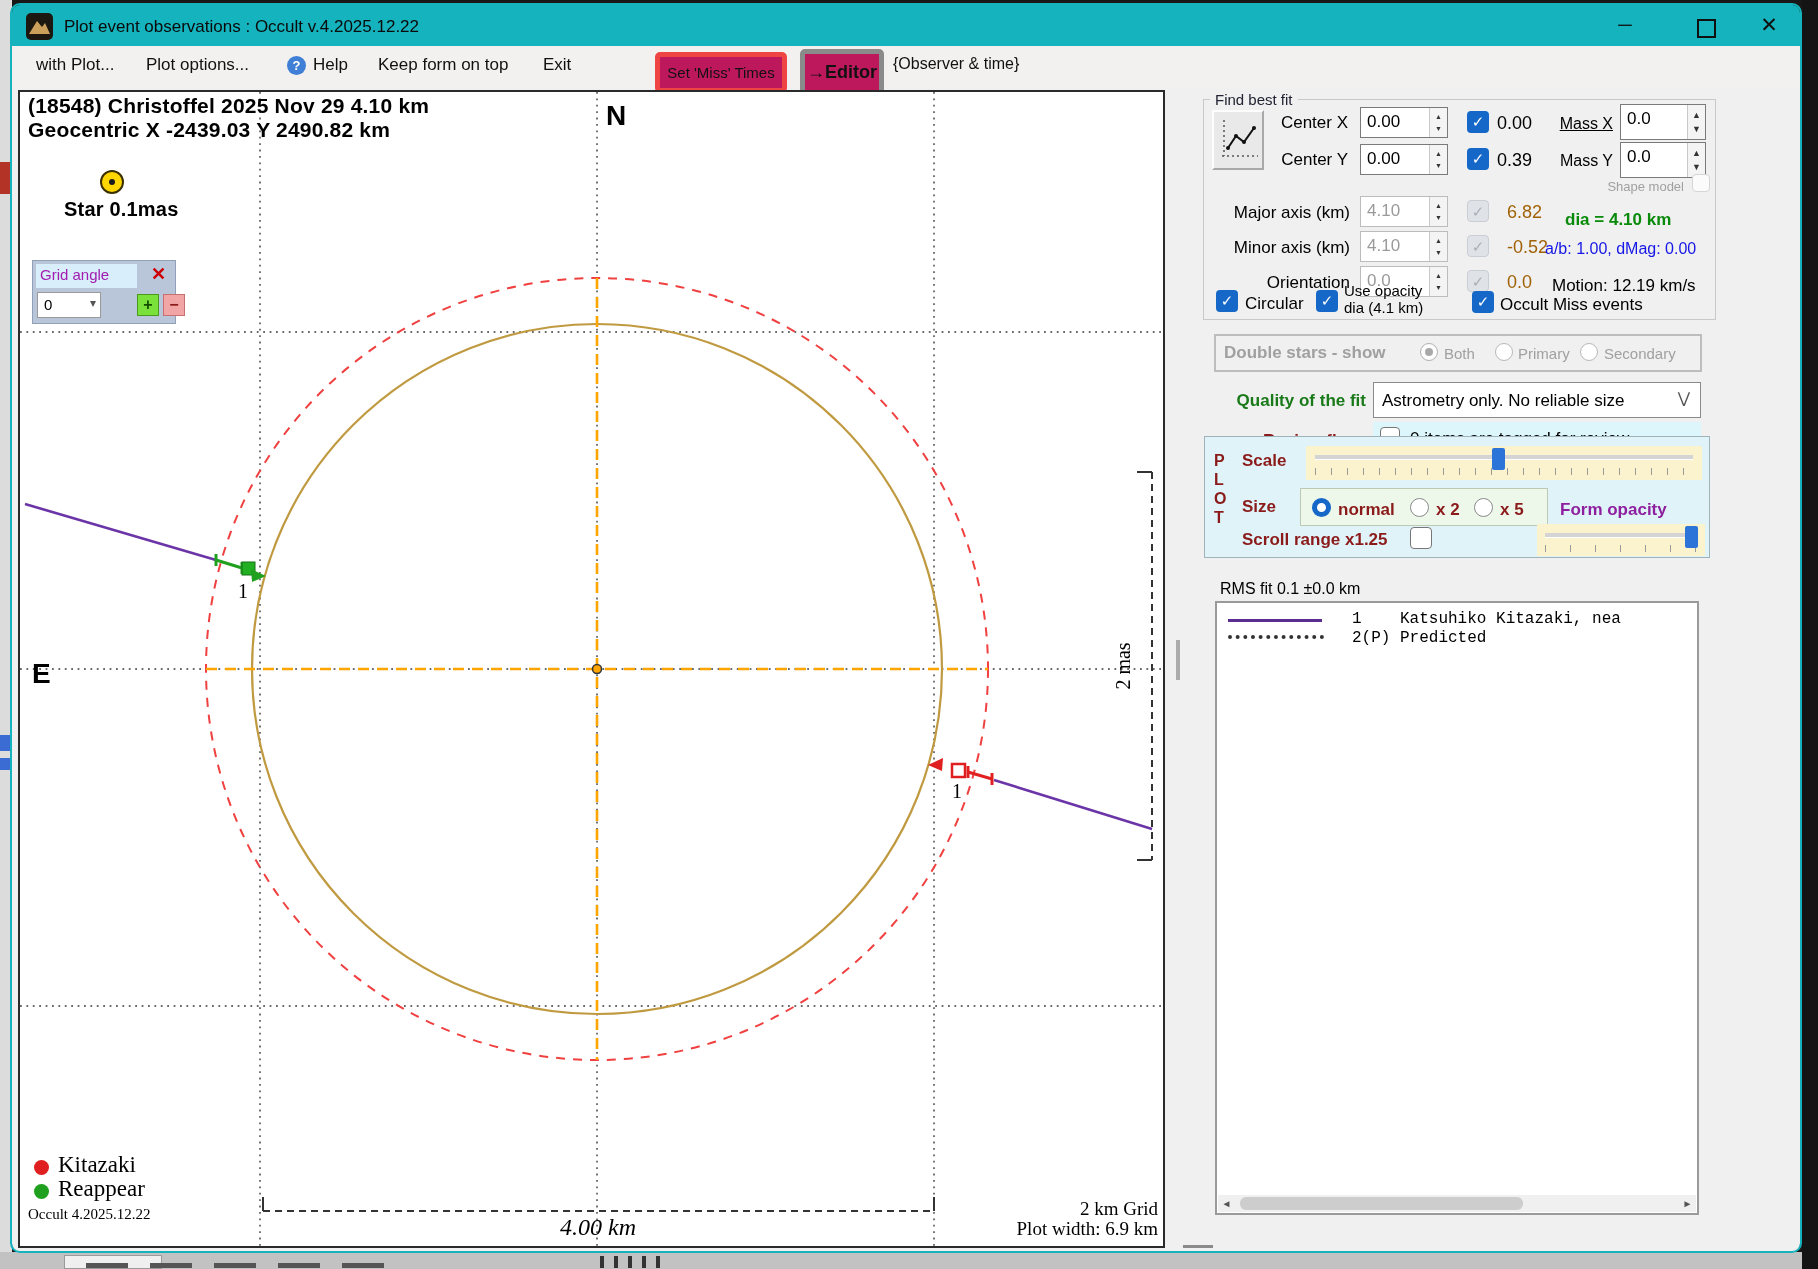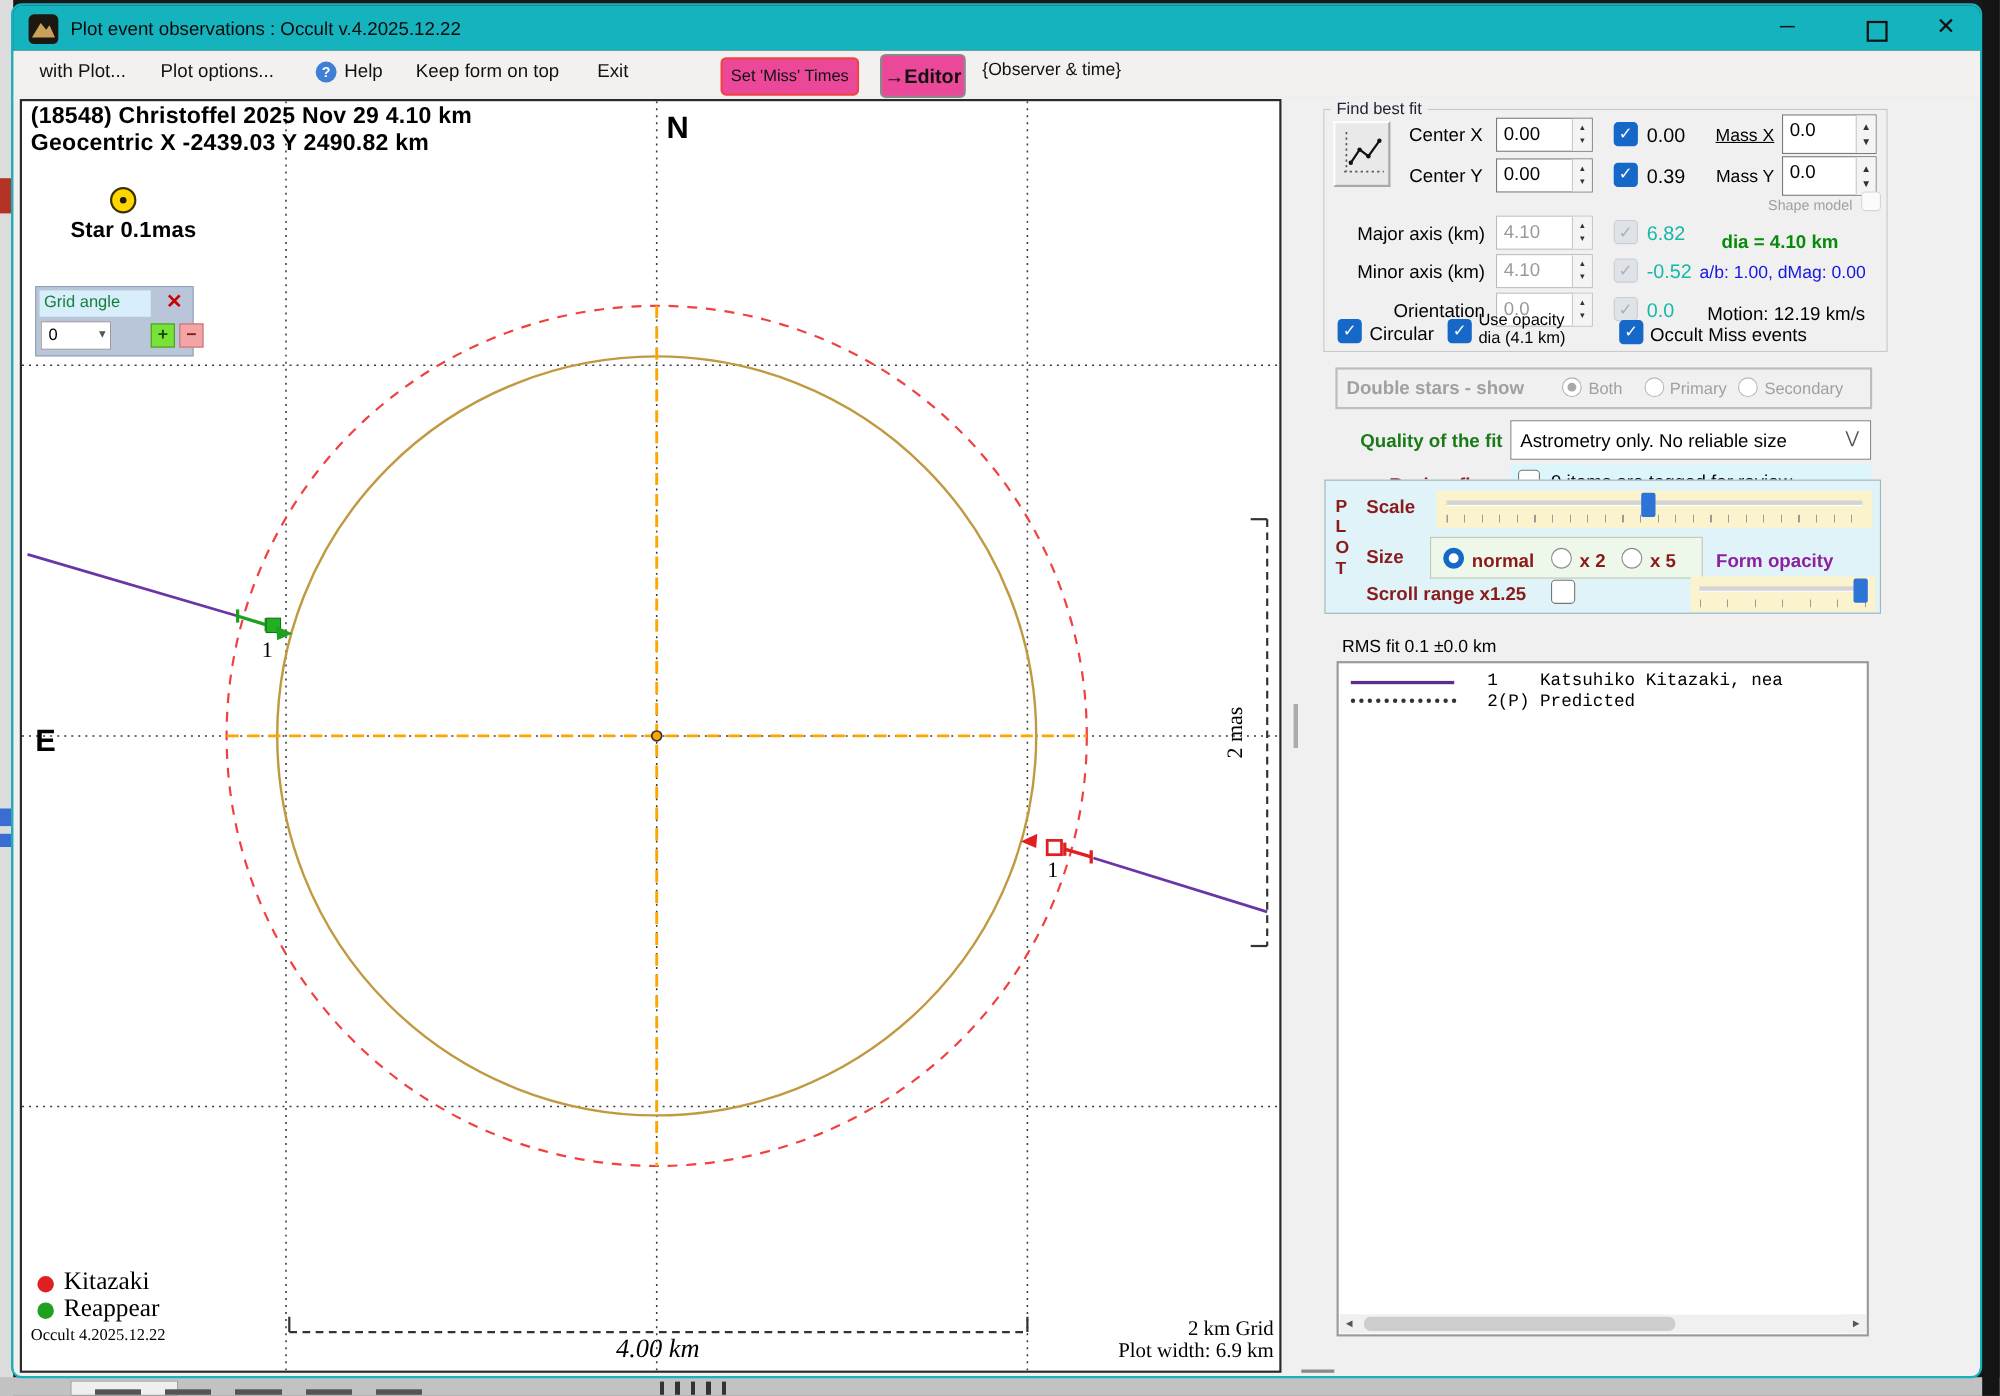--- a/index.html
+++ b/index.html
@@ -9,32 +9,32 @@
   
   .win-border{left:10px;top:3px;width:1788px;height:1246px;border:2px solid #15b3bd;border-radius:10px;}
   .titlebar{left:12px;top:5px;width:1788px;height:41px;background:#15b3bd;border-radius:8px 8px 0 0;}
   .menubar{left:12px;top:46px;width:1788px;height:42px;background:#f2f1ef;border-bottom:1px solid #dcdcdc;}
   .winbody{left:12px;top:88px;width:1788px;height:1164px;background:#f0f0f0;border-radius:0 0 8px 8px;}
   .title-text{left:64px;top:17px;font-size:17px;color:#0a0a0a;}
   .app-icon{left:26px;top:13px;width:27px;height:27px;border-radius:5px;background:#1c1710;overflow:hidden;}
   .win-ctrl{color:#101010;font-size:19px;line-height:22px;text-align:center;width:34px;height:24px;top:14px;}
   .max-box{left:1697px;top:19px;width:15px;height:15px;border:2px solid #101010;}
   .menu-item{top:55px;font-size:17px;color:#111;}
-  .menu-btn{background:#ec4899;border:2px solid #ef4444;border-radius:5px;text-align:center;color:#111;}
+  .menu-btn{background:#be185d;border:5px solid #ef4444;border-radius:5px;text-align:center;color:#111;}
   .help-icon{left:287px;top:56px;width:19px;height:19px;border-radius:50%;background:#3f7fd6;color:#fff;
              font-size:13px;font-weight:bold;text-align:center;line-height:19px;}
   
   .plot{left:18px;top:90px;width:1147px;height:1158px;background:#fff;border:2px solid #2a2a2a;box-sizing:border-box;}
   .plot .hdr{font-size:21px;font-weight:bold;color:#000;letter-spacing:.2px;}
   .dir{font-size:28px;font-weight:bold;color:#000;}
   .serif{font-family:"Liberation Serif",serif;}
   .star-dot{width:20px;height:20px;border-radius:50%;background:#ffd700;border:2px solid #3a3000;}
   .star-dot:after{content:"";position:absolute;left:7px;top:7px;width:6px;height:6px;border-radius:50%;background:#1a1a1a;}
   .ga-panel{left:12px;top:168px;width:144px;height:64px;background:#b9c6da;border:1px solid #8fa0b8;box-sizing:border-box;}
-  .ga-title{left:3px;top:3px;width:97px;height:22px;background:#d8eefb;font-size:15px;padding:2px 0 0 4px;color:#15803d;}
+  .ga-title{left:3px;top:3px;width:97px;height:22px;background:#d8eefb;font-size:15px;padding:2px 0 0 4px;color:#a21caf;}
   .ga-x{left:118px;top:2px;font-size:18px;font-weight:bold;color:#cc0000;}
   .ga-select{left:4px;top:31px;width:64px;height:26px;background:#fff;border:1px solid #9a9a9a;font-size:15px;box-sizing:border-box;padding:3px 4px 0 6px;}
   .ga-select .chev{position:absolute;right:4px;top:3px;color:#555;font-size:12px;}
   .ga-btn{top:33px;width:22px;height:22px;text-align:center;font-size:16px;font-weight:bold;line-height:20px;box-sizing:border-box;}
   .legend-dot{width:15px;height:15px;border-radius:50%;}
   
   .grp{border:1px solid #c9c9c9;}
   .grp-label{font-size:15px;color:#223;background:#f0f0f0;padding:0 5px;}
   .lbl{font-size:17px;color:#000;}
   .rt{text-align:right;}
@@ -43,21 +43,21 @@
   .nfield .spin{width:17px;border-left:1px solid #c9c9c9;background:#f4f4f4;display:flex;flex-direction:column;
                 align-items:center;justify-content:space-evenly;font-size:7px;color:#333;}
   .nfield.big{height:36px;}
   .nfield.dis{border-color:#bcbcbc;}
   .nfield.dis .v{color:#9a9a9a;}
   .chk{width:22px;height:22px;border-radius:4px;background:#1668c8;color:#fff;font-size:15px;line-height:22px;text-align:center;box-sizing:border-box;}
   .chk.off{background:#fff;border:1px solid #767676;}
   .chk.dis{background:#dfe3e8;color:#a9aeb6;border:1px solid #c9ced5;}
   .chk.lt{background:#fbfbfb;border:1px solid #d5d5d5;}
   .resid{font-size:18px;color:#000;}
-  .resid.dim{color:#14b8a6;}
+  .resid.dim{color:#a16207;margin-left:10px;}
   .radio{width:18px;height:18px;border-radius:50%;background:#fff;border:1px solid #8a8a8a;box-sizing:border-box;}
   .radio.sel{border:5px solid #1668c8;}
   .radio.dis{border-color:#b8b8b8;}
   .radio.dissel{border:1px solid #b0b0b0;}
   .radio.dissel:after{content:"";position:absolute;left:4px;top:4px;width:8px;height:8px;border-radius:50%;background:#a8a8a8;}
   .greylab{color:#a0a0a0;}
   .darkred{color:#8b1a1a;font-weight:bold;}
   .plotpanel{left:1204px;top:436px;width:506px;height:122px;background:#dff3f8;border:1px solid #9fb4ba;box-sizing:border-box;}
   .ticks{height:7px;background:repeating-linear-gradient(90deg,#9a9a9a 0 1px,transparent 1px 16px);}
   .groove{height:4px;background:#d4d4d4;border-bottom:1px solid #fff;}

